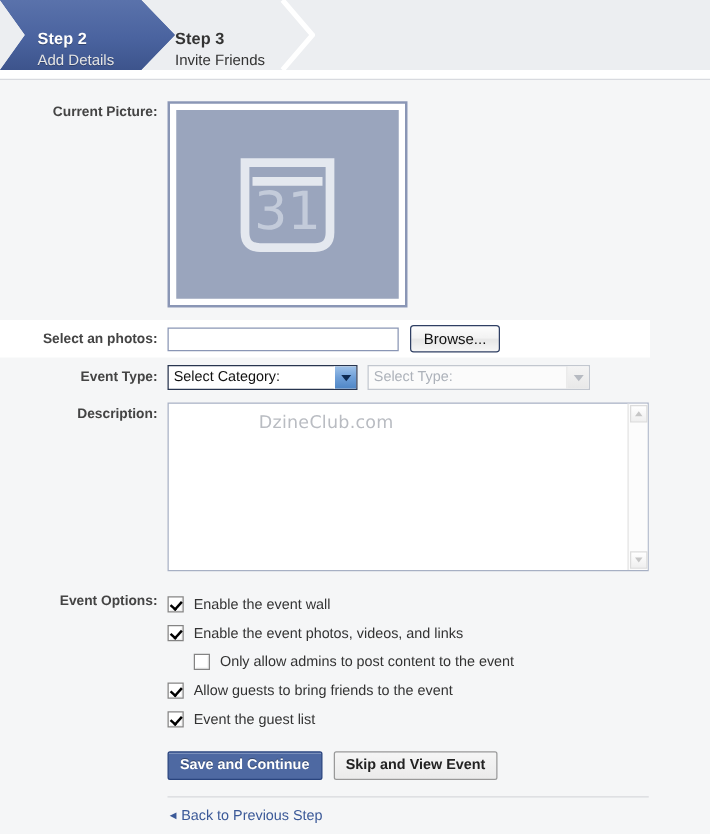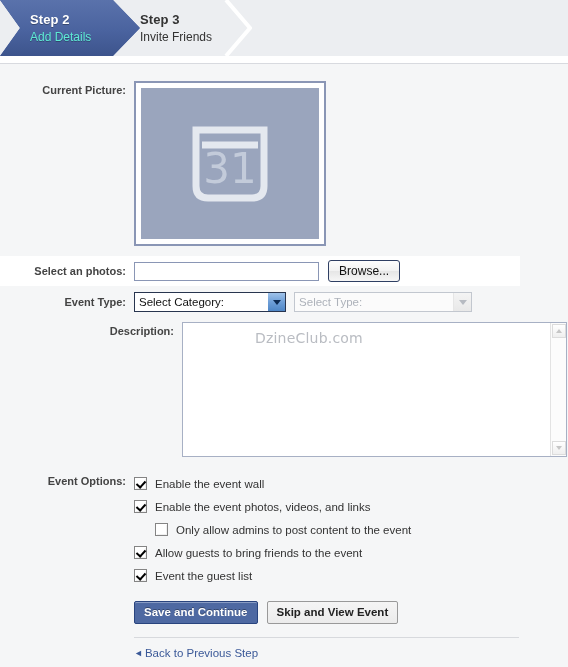--- a/index.html
+++ b/index.html
@@ -23,21 +23,21 @@
     height: 56px;
     background: #eceef1;
     overflow: hidden;
   }
   .step {
     position: absolute;
     top: 0;
     height: 56px;
     display: flex;
     flex-direction: column;
-    justify-content: center;
+    justify-content: flex-end;
     box-sizing: border-box;
   }
   .step-active {
     left: 0;
     width: 140px;
     padding-left: 30px;
     background: #4a639f;
     color: #ffffff;
     clip-path: polygon(0 0, 113px 0, 140px 28px, 113px 56px, 0 56px, 20px 28px);
   }
@@ -61,21 +61,21 @@
     font-size: 13px;
     line-height: 16px;
     letter-spacing: .1px;
   }
   .step-sub {
     font-size: 12px;
     line-height: 16px;
     margin-top: 1px;
   }
   .step-active .step-title { color: #ffffff; text-shadow: 0 1px 0 rgba(0,0,0,.3); }
-  .step-active .step-sub   { color: #5eead4; text-shadow: 0 1px 0 rgba(0,0,0,.25); }
+  .step-active .step-sub   { color: #e5e5e5; text-shadow: 0 1px 0 rgba(0,0,0,.25); }
   .chev-sep {
     position: absolute;
     top: 0;
     left: 222px;
     width: 30px;
     height: 56px;
     z-index: 2;
   }
   .chev-sep svg { display:block; }
 
@@ -202,21 +202,21 @@
     display: flex; align-items: center; justify-content: center;
   }
   .sel-type .sel-arrow {
     background: linear-gradient(180deg, #f4f4f4 0%, #e8e8e8 100%);
     border-left: 1px solid #e6e6e6;
   }
   .tri { width: 0; height: 0; border-left: 4px solid transparent; border-right: 4px solid transparent; border-top: 5px solid #0d2a52; }
   .sel-type .tri { border-top-color: #b6bac1; }
 
   
-  .row-desc { margin-top: 6px; margin-left: 48px; }
+  .row-desc { margin-top: 6px; }
   .ta-wrap {
     position: relative;
     width: 385px;
     height: 135px;
     border: 1px solid #a7b0c4;
     background: #ffffff;
     box-sizing: border-box;
   }
   .ta-watermark {
     position: absolute;

